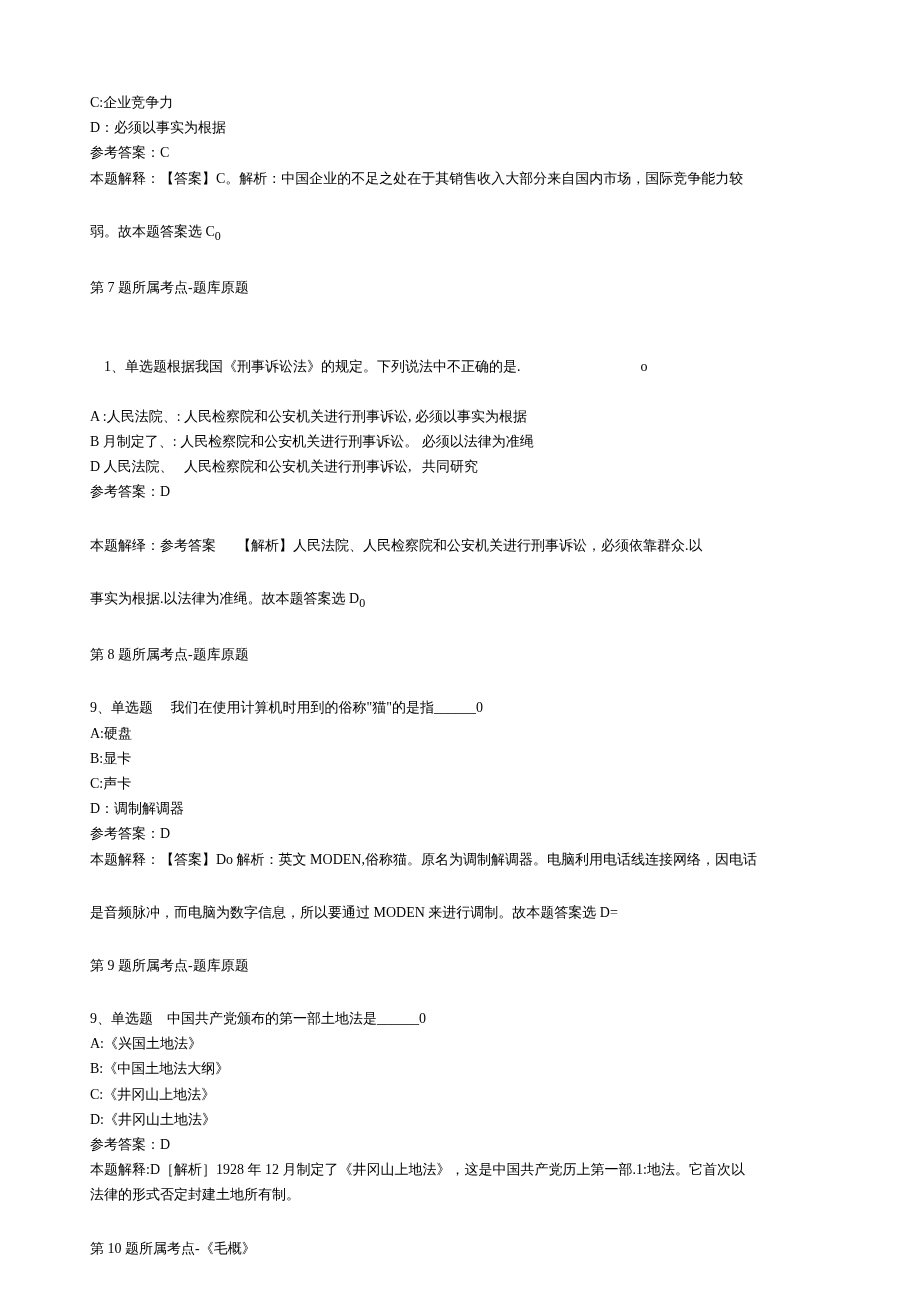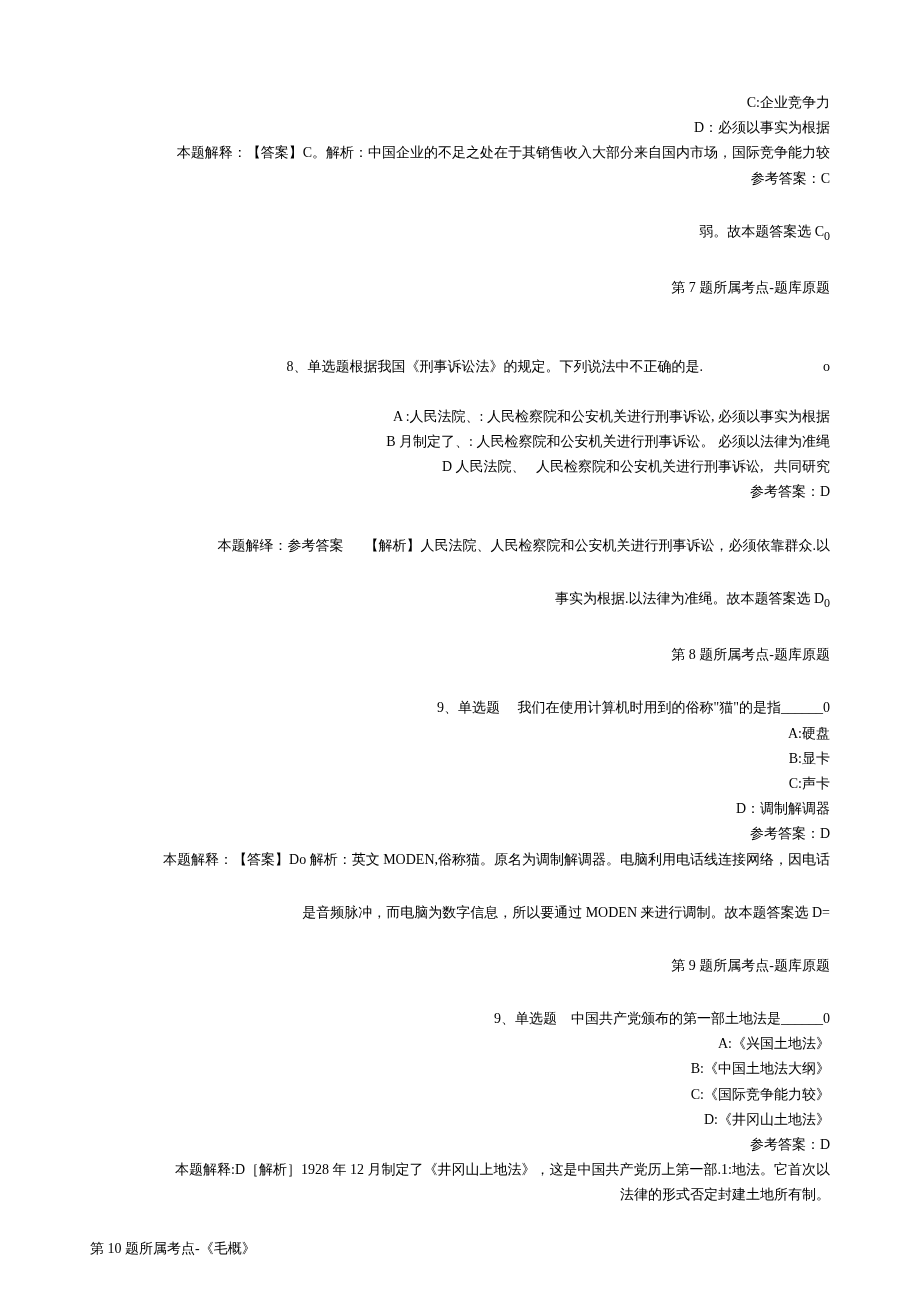--- a/index.html
+++ b/index.html
@@ -8,51 +8,50 @@
     line-height: 1.8;
     color: #000;
     background: #fff;
     margin: 0;
     padding: 90px 90px 60px 90px;
     width: 920px;
     box-sizing: border-box;
   }
   .block {
     margin-bottom: 28px;
-    text-align: right;
   }
   .line {
     white-space: pre-wrap;
   }
   .sub {
     font-size: 12px;
     vertical-align: sub;
   }
 </style>
 </head>
 <body>
 
 <div class="block">
   <div class="line">C:企业竞争力</div>
   <div class="line">D：必须以事实为根据</div>
+  <div class="line">参考答案：C</div>
   <div class="line">本题解释：【答案】C。解析：中国企业的不足之处在于其销售收入大部分来自国内市场，国际竞争能力较</div>
-  <div class="line">参考答案：C</div>
 </div>
 
 <div class="block">
   <span class="line">弱。故本题答案选 C</span><span class="sub">0</span>
 </div>
 
 <div class="block">
   <div class="line">第 7 题所属考点-题库原题</div>
 </div>
 
 <div class="block">
   <div class="line">
-    <span>8、单选题根据我国《刑事诉讼法》的规定。下列说法中不正确的是.</span><span style="display:inline-block;width:120px;"></span><span>o</span>
+    <span>1、单选题根据我国《刑事诉讼法》的规定。下列说法中不正确的是.</span><span style="display:inline-block;width:120px;"></span><span>o</span>
   </div>
   <div class="line">A :人民法院、: 人民检察院和公安机关进行刑事诉讼, 必须以事实为根据</div>
   <div class="line">B 月制定了、: 人民检察院和公安机关进行刑事诉讼。 必须以法律为准绳</div>
   <div class="line">D 人民法院、   人民检察院和公安机关进行刑事诉讼,   共同研究</div>
   <div class="line">参考答案：D</div>
 </div>
 
 <div class="block">
   <div class="line">本题解绎：参考答案      【解析】人民法院、人民检察院和公安机关进行刑事诉讼，必须依靠群众.以</div>
 </div>
@@ -80,21 +79,21 @@
 </div>
 
 <div class="block">
   <div class="line">第 9 题所属考点-题库原题</div>
 </div>
 
 <div class="block">
   <div class="line">9、单选题    中国共产党颁布的第一部土地法是______0</div>
   <div class="line">A:《兴国土地法》</div>
   <div class="line">B:《中国土地法大纲》</div>
-  <div class="line">C:《国际竞争能力较》</div>
+  <div class="line">C:《井冈山上地法》</div>
   <div class="line">D:《井冈山土地法》</div>
   <div class="line">参考答案：D</div>
   <div class="line">本题解释:D［解析］1928 年 12 月制定了《井冈山上地法》，这是中国共产党历上第一部.1:地法。它首次以</div>
   <div class="line">法律的形式否定封建土地所有制。</div>
 </div>
 
 <div>
   <div class="line">第 10 题所属考点-《毛概》</div>
 </div>
 

